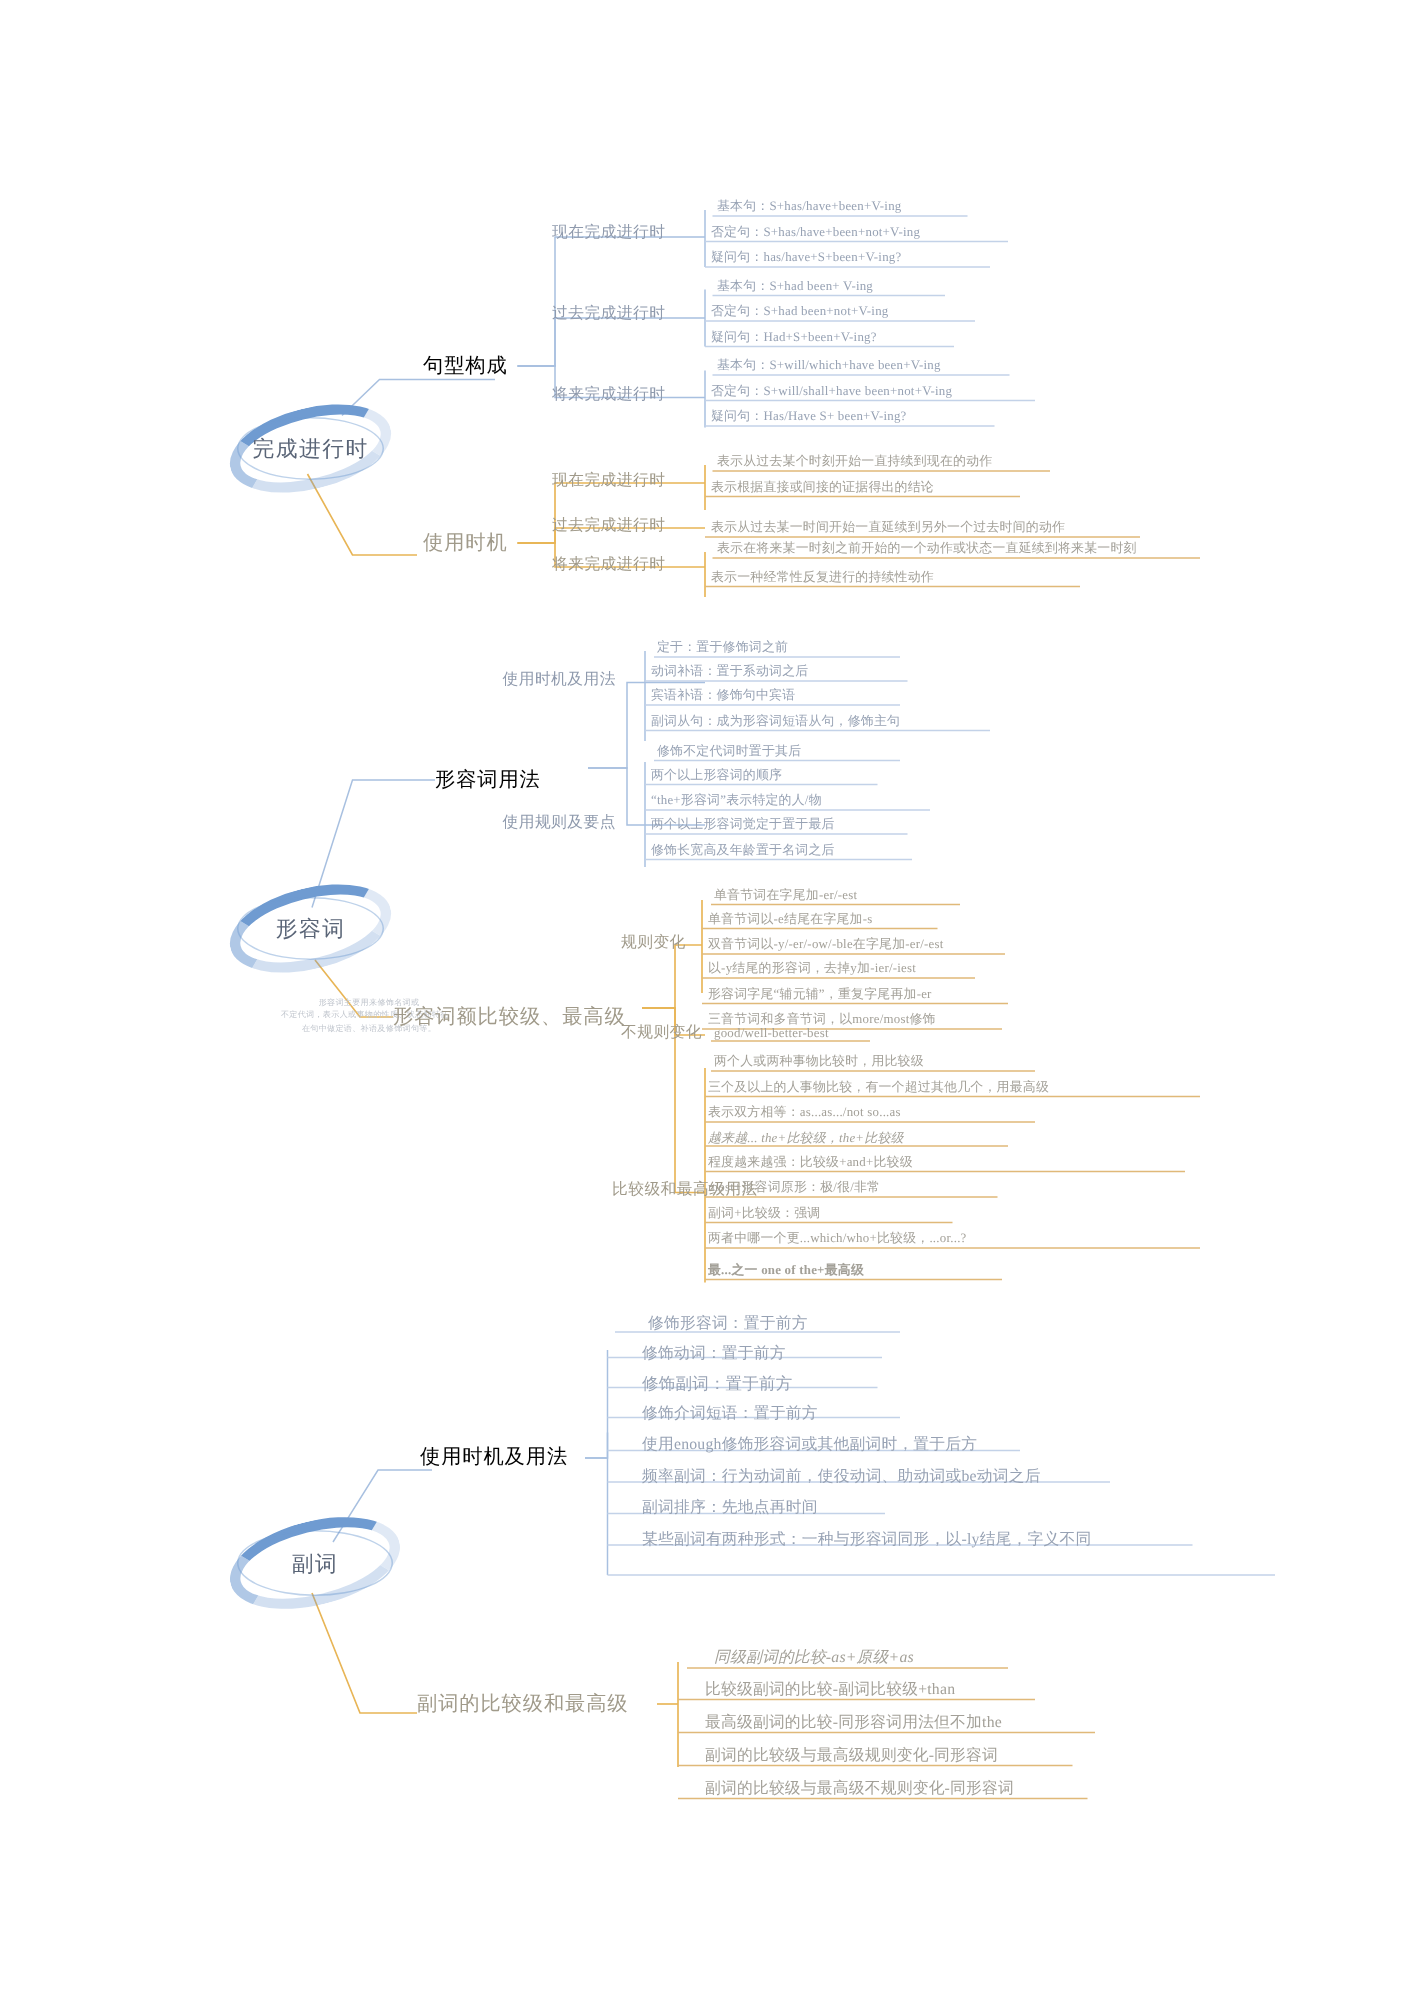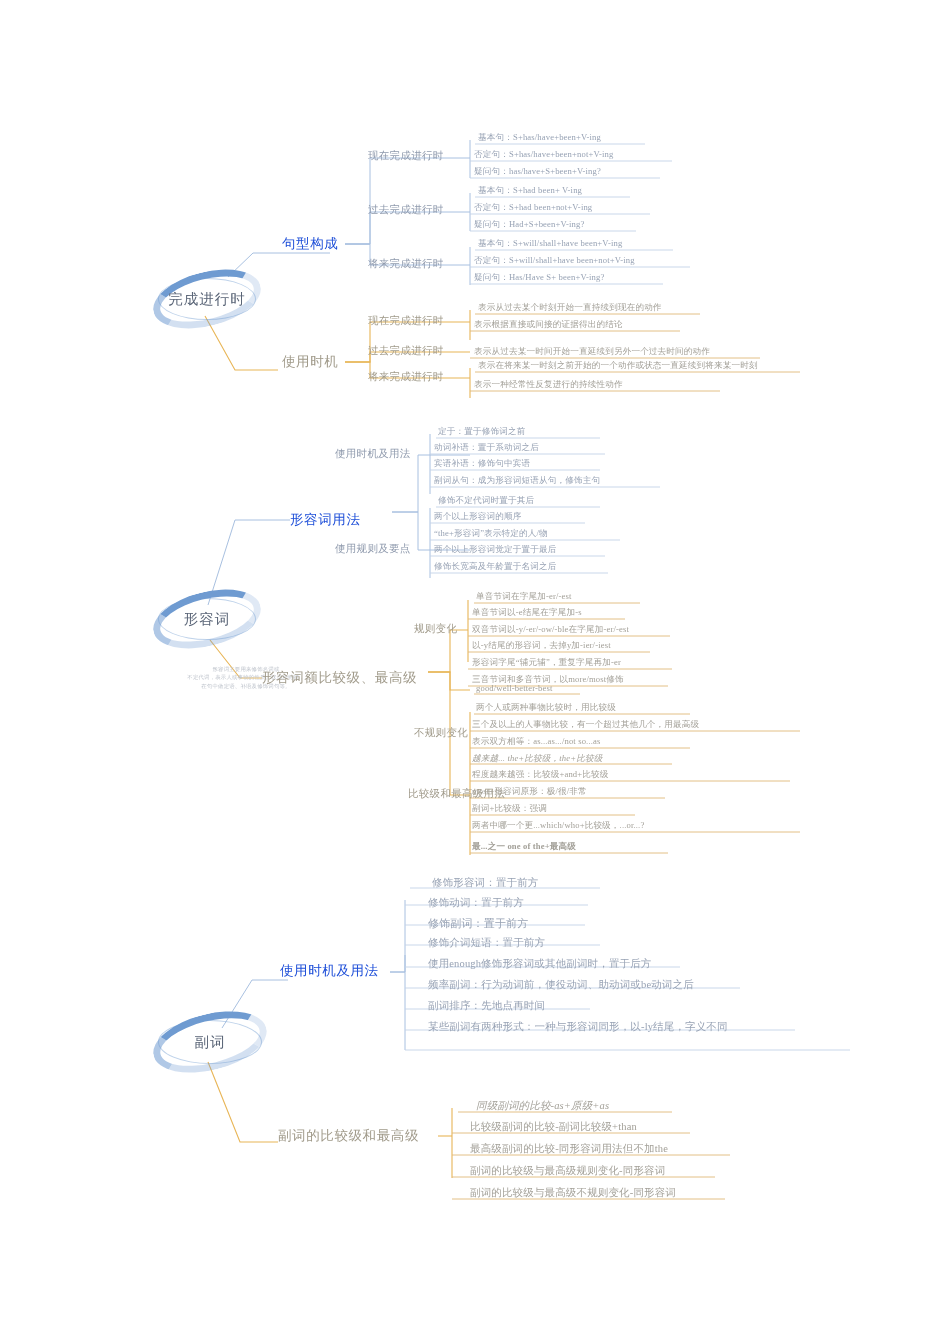--- a/index.html
+++ b/index.html
@@ -30,21 +30,21 @@
     position:absolute;left:6px;top:6px;right:6px;bottom:6px;
     border-radius:50%;border:1.4px solid rgba(111,155,209,.45);
     box-sizing:border-box;
   }
   .root .rlabel{position:relative;z-index:3;white-space:nowrap;}
 
   
   .node{
     position:absolute;white-space:nowrap;line-height:1.15;
   }
-  .l1{font-size:13.5px;color:#1d4ed8;letter-spacing:.6px;}
+  .l1{font-size:13.5px;color:#000000;letter-spacing:.6px;}
   .l2{font-size:10.5px;color:#8f9aad;letter-spacing:.3px;}
   .leaf{font-size:8.6px;color:#97a2b4;letter-spacing:.15px;}
   .leaf-w{color:#a3a098;}
   .warm{color:#a09a8a;}
   .note{
     position:absolute;font-size:5.4px;line-height:1.55;color:#bfc4cc;
     text-align:center;letter-spacing:.2px;
   }
 </style>
 </head>
@@ -209,32 +209,32 @@
   <div class="node l2" style="left:368px;top:258px;">将来完成进行时</div>
 
   <div class="node l2 warm" style="left:368px;top:315px;">现在完成进行时</div>
   <div class="node l2 warm" style="left:368px;top:345px;">过去完成进行时</div>
   <div class="node l2 warm" style="left:368px;top:371px;">将来完成进行时</div>
 
   <div class="node l2" style="left:335px;top:448px;">使用时机及用法</div>
   <div class="node l2" style="left:335px;top:543px;">使用规则及要点</div>
 
   <div class="node l2 warm" style="left:414px;top:623px;">规则变化</div>
-  <div class="node l2 warm" style="left:414px;top:683px;margin-top:44px;">不规则变化</div>
+  <div class="node l2 warm" style="left:414px;top:683px;">不规则变化</div>
   <div class="node l2 warm" style="left:408px;top:788px;">比较级和最高级用法</div>
 
   <div class="node leaf" style="left:478px;top:133px;">基本句：S+has/have+been+V-ing</div>
   <div class="node leaf" style="left:474px;top:150px;">否定句：S+has/have+been+not+V-ing</div>
   <div class="node leaf" style="left:474px;top:167px;">疑问句：has/have+S+been+V-ing?</div>
 
   <div class="node leaf" style="left:478px;top:186px;">基本句：S+had been+ V-ing</div>
   <div class="node leaf" style="left:474px;top:203px;">否定句：S+had been+not+V-ing</div>
   <div class="node leaf" style="left:474px;top:220px;">疑问句：Had+S+been+V-ing?</div>
 
-  <div class="node leaf" style="left:478px;top:239px;">基本句：S+will/shall+have been+V-ing</div>
+  <div class="node leaf" style="left:478px;top:239px;">基本句：S+will/which+have been+V-ing</div>
   <div class="node leaf" style="left:474px;top:256px;">否定句：S+will/shall+have been+not+V-ing</div>
   <div class="node leaf" style="left:474px;top:273px;">疑问句：Has/Have S+ been+V-ing?</div>
 
   <div class="node leaf leaf-w" style="left:478px;top:303px;">表示从过去某个时刻开始一直持续到现在的动作</div>
   <div class="node leaf leaf-w" style="left:474px;top:320px;">表示根据直接或间接的证据得出的结论</div>
   <div class="node leaf leaf-w" style="left:474px;top:347px;">表示从过去某一时间开始一直延续到另外一个过去时间的动作</div>
   <div class="node leaf leaf-w" style="left:478px;top:361px;">表示在将来某一时刻之前开始的一个动作或状态一直延续到将来某一时刻</div>
   <div class="node leaf leaf-w" style="left:474px;top:380px;">表示一种经常性反复进行的持续性动作</div>
 
   <div class="node leaf" style="left:438px;top:427px;">定于：置于修饰词之前</div>

